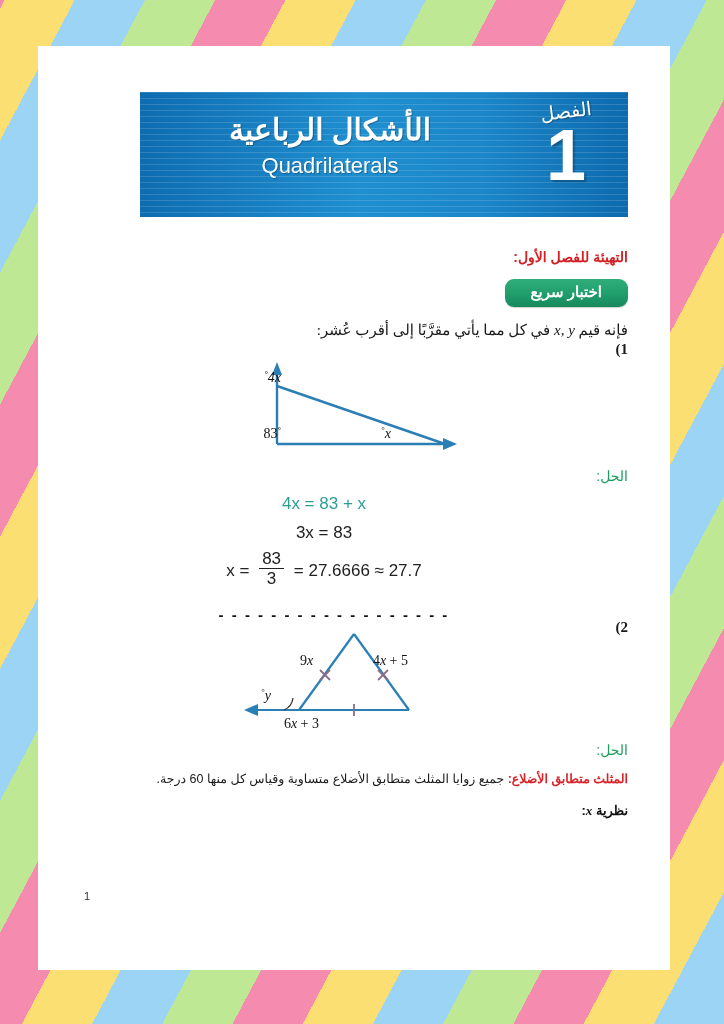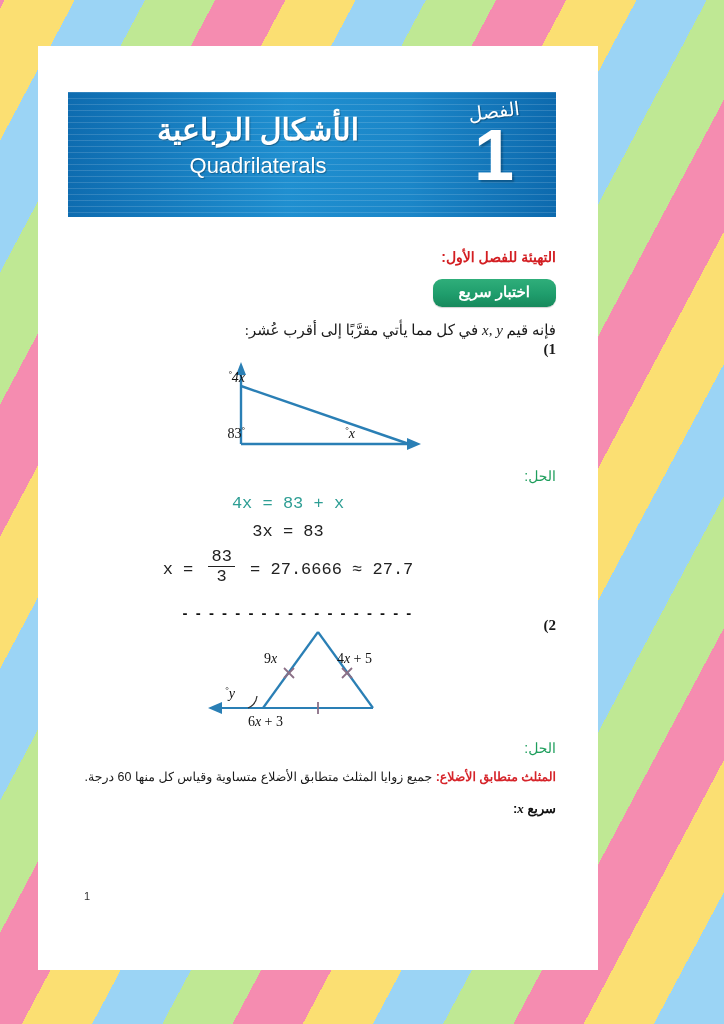--- a/index.html
+++ b/index.html
@@ -27,21 +27,21 @@
         #fbdf72 62px, #fbdf72 124px,
         #f58cb0 124px, #f58cb0 186px,
         #bfe894 186px, #bfe894 248px
       );
   }
 
   .paper {
     position: absolute;
     left: 38px;
     top: 46px;
-    width: 560px;
+    width: 632px;
     height: 924px;
     background: #ffffff;
     box-sizing: border-box;
   }
 
   
   .banner {
     position: absolute;
     right: 42px;
     top: 46px;
@@ -185,21 +185,21 @@
     line-height: 1.5;
   }
   .t-red { color: #d6242a; font-weight: bold; }
   .t-green { color: #18a05a; font-weight: bold; }
   .t-black { color: #1a1a1a; }
 
   .eq-block { margin-top: 10px; }
   .eq {
     text-align: center;
     direction: ltr;
-    font-family: Liberation Mono, monospace;
+    font-family: Liberation Sans, sans-serif;
     font-size: 17px;
     color: #222222;
     margin: 9px 0;
     padding-right: 60px;
   }
   .eq.teal { color: #2e9e94; }
 
   .frac {
     display: inline-block;
     vertical-align: middle;
@@ -353,21 +353,21 @@
           <text x="184" y="45" font-family="Liberation Serif, serif" font-size="14" fill="#111">4<tspan font-style="italic">x</tspan> + 5</text>
           <text x="95" y="108" font-family="Liberation Serif, serif" font-size="14" text-anchor="start" fill="#111">6<tspan font-style="italic">x</tspan> + 3</text>
           <text x="47" y="80" font-family="Liberation Serif, serif" font-size="14" font-style="italic" fill="#111">y<tspan font-size="9" dy="-5" font-style="normal">°</tspan></text>
         </svg>
       </div>
 
       <div class="solution-label">الحل:</div>
 
       <div class="theorem-line"><span class="t-red">المثلث متطابق الأضلاع:</span> <span class="t-black">جميع زوايا المثلث متطابق الأضلاع متساوية وقياس كل منها 60 درجة.</span></div>
 
-      <div class="sub-heading"><span>سريع </span><i>x</i><span>:</span></div>
+      <div class="sub-heading"><span>نظرية </span><i>x</i><span>:</span></div>
 
 
     </div>
 
     <div class="page-number">1</div>
 
   </div>
 </div>
 
 </body></html>

